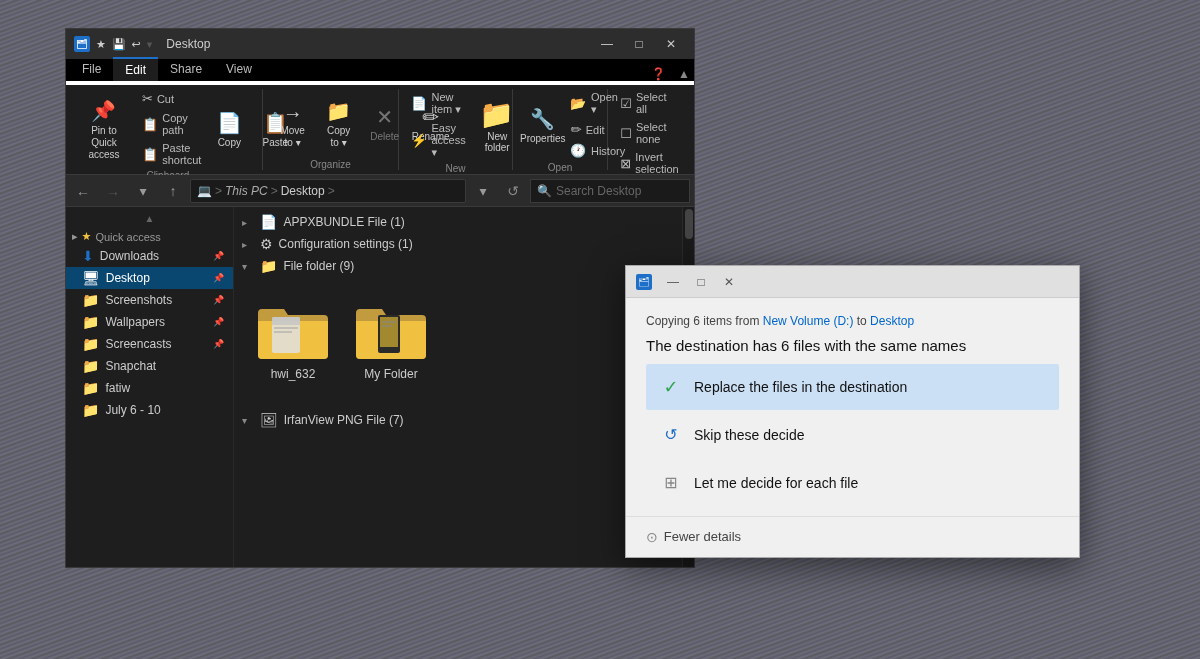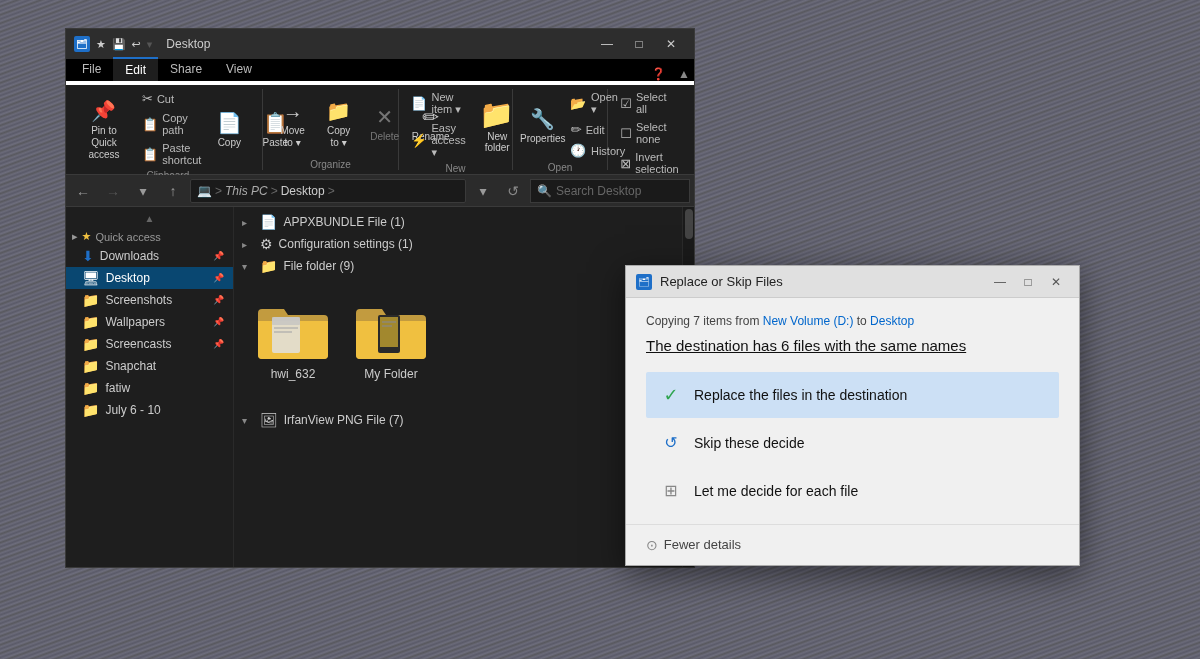--- a/index.html
+++ b/index.html
@@ -455,23 +455,22 @@
       margin-bottom: 8px;
     }
     .dialog-subtitle a {
       color: #0066cc;
       text-decoration: none;
     }
     .dialog-main-text {
       font-size: 15px;
       color: #111;
       font-weight: 400;
-      margin-bottom: 16px;
+      margin-bottom: 8px;
       line-height: 1.3;
-      text-decoration: underline;
     }
 
     .dialog-option {
       display: flex;
       align-items: center;
       gap: 12px;
       padding: 12px 14px;
       cursor: pointer;
       border-radius: 2px;
       margin-bottom: 2px;
@@ -812,31 +811,30 @@
         <div class="scroll-thumb"></div>
       </div>
     </div>
   </div>
 
 </div>
 
 <div class="dialog">
   <div class="dialog-title-bar">
     <div class="dialog-title-icon">🗂</div>
-    <div class="dialog-title-text">Replace or Skip Files</div>
     <div class="dialog-tb-btns">
       <div class="dtb-btn">—</div>
       <div class="dtb-btn">□</div>
       <div class="dtb-btn close">✕</div>
     </div>
   </div>
 
   <div class="dialog-body">
     <div class="dialog-subtitle">
-      <span>Copying 7 items from</span>
+      <span>Copying 6 items from</span>
       <a>New Volume (D:)</a>
       <span> to </span>
       <a>Desktop</a>
     </div>
     <div class="dialog-main-text">The destination has 6 files with the same names</div>
 
     <div class="dialog-option selected">
       <div class="opt-icon">
         <span class="check-green">✓</span>
       </div>

